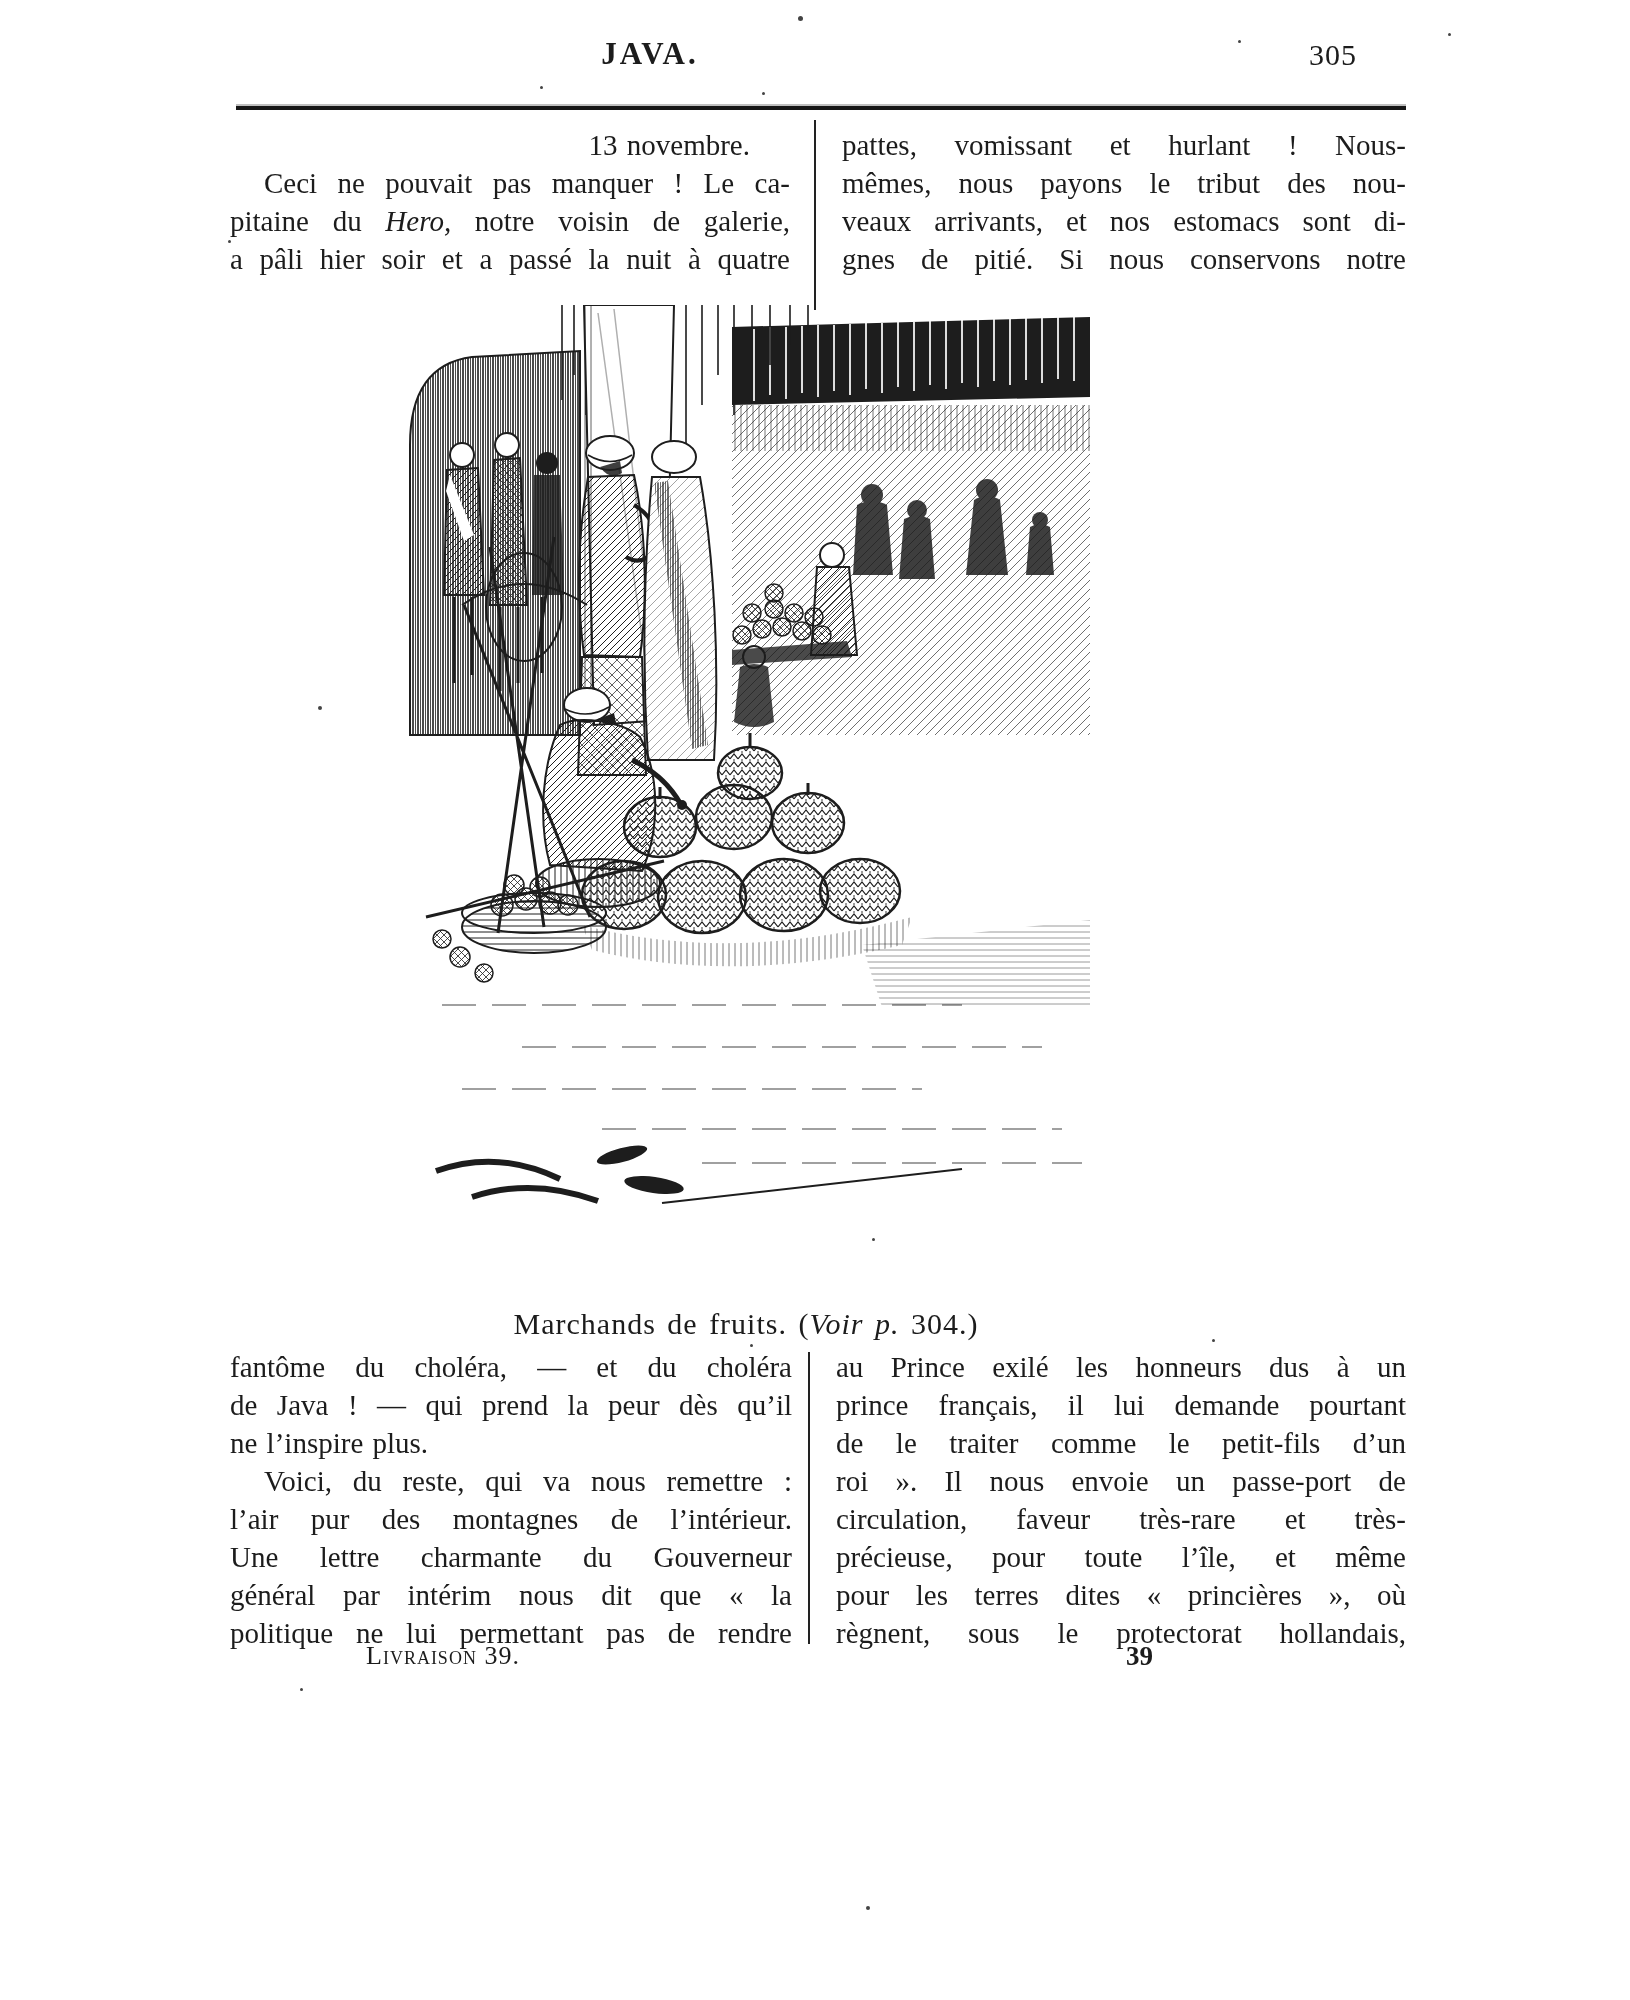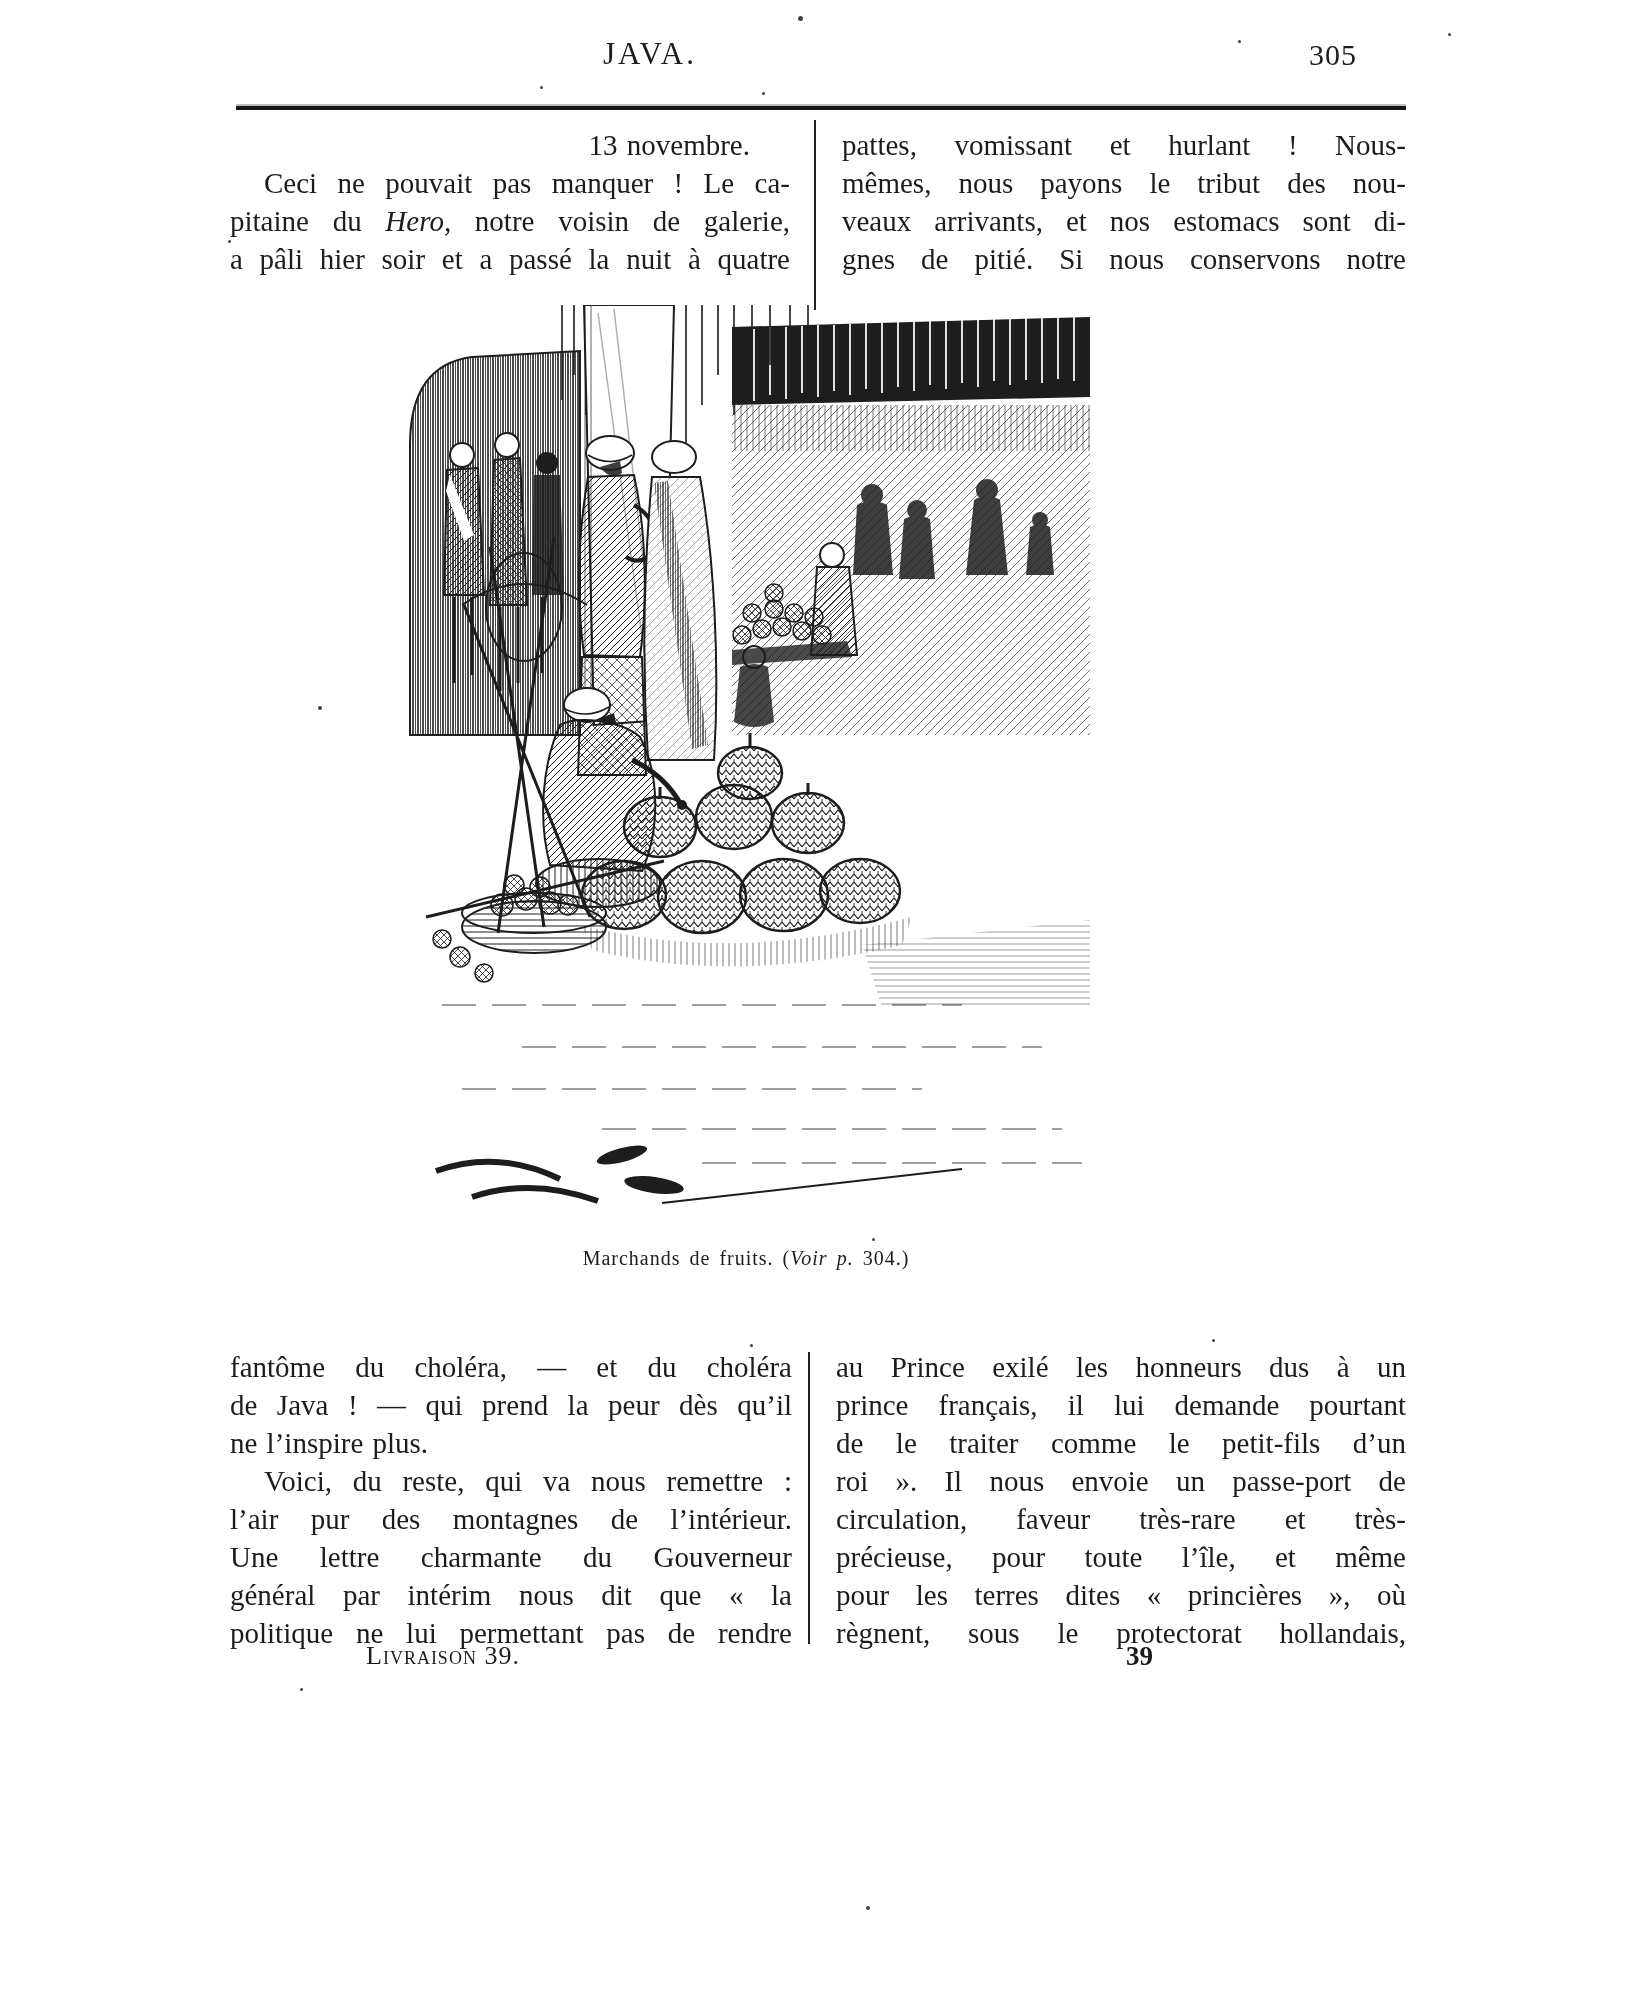--- a/index.html
+++ b/index.html
@@ -6,41 +6,41 @@
   body{
     width:1630px;height:2000px;position:relative;
     background:#ffffff;color:#1c1c1c;
     font-family:"Liberation Serif","DejaVu Serif",serif;
     overflow:hidden;
   }
   .abs{position:absolute;}
   
   .hdr-title{
     left:500px;top:36px;width:300px;text-align:center;
-    font-size:31px;font-weight:400;letter-spacing:3px;
+    font-size:31px;font-weight:700;letter-spacing:3px;
   }
   .hdr-page{left:1278px;top:38px;font-size:30px;letter-spacing:1px;margin-left:31px;}
   .hdr-rule{left:236px;top:106px;width:1170px;height:4px;background:#161616;box-shadow:0 -2px 0 rgba(0,0,0,.25);}
   
   .divider{width:2px;background:#222;}
   .div-top{left:814px;top:120px;height:190px;}
   .div-bottom{left:808px;top:1352px;height:292px;}
   
   .col{font-size:29px;line-height:38px;word-spacing:2px;}
   .col-tl{left:230px;top:126px;width:560px;}
   .col-tr{left:842px;top:126px;width:564px;}
   .col-bl{left:230px;top:1348px;width:562px;}
   .col-br{left:836px;top:1348px;width:570px;}
   .ln{text-align:justify;text-align-last:justify;white-space:nowrap;}
   .ln-end{text-align:center;text-align-last:left;}
   .ln-indent{text-indent:34px;}
   .date-line{text-align:right;text-align-last:right;padding-right:40px;}
   .it{font-style:italic;}
   
-  .caption{left:402px;top:1247px;width:688px;text-align:center;font-size:20px;letter-spacing:1px;word-spacing:3px;}
+  .caption{left:402px;top:1307px;width:688px;text-align:center;font-size:30px;letter-spacing:1px;word-spacing:3px;}
   
   .footer-livraison{left:366px;top:1641px;font-size:26px;font-variant:small-caps;letter-spacing:1px;}
   .footer-sig{left:1126px;top:1641px;font-size:27px;font-weight:700;text-align:right;}
   
   .engraving{left:402px;top:305px;width:688px;height:920px;}
   
   .speck{background:#222;border-radius:50%;opacity:.85;}
 </style>
 </head>
 <body>

